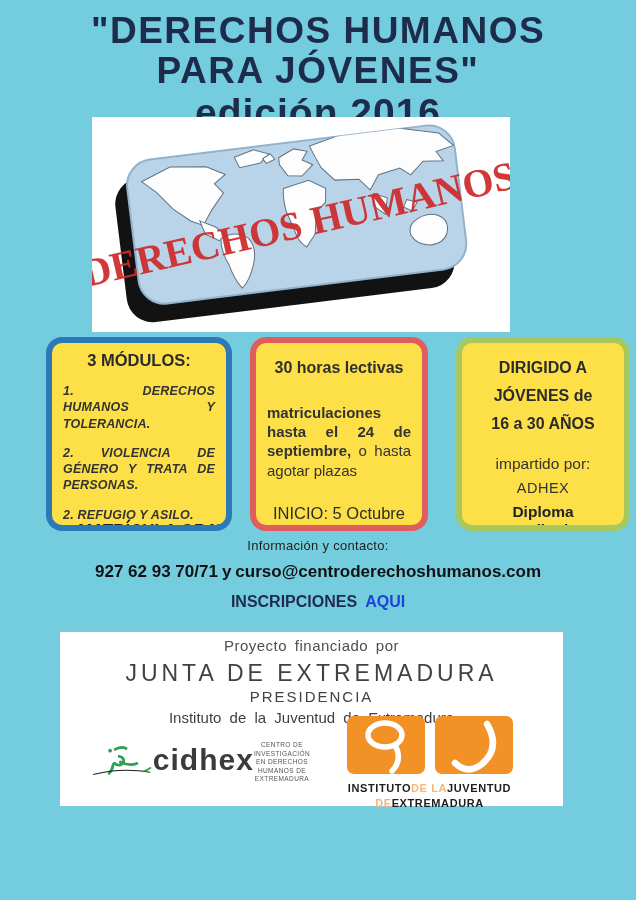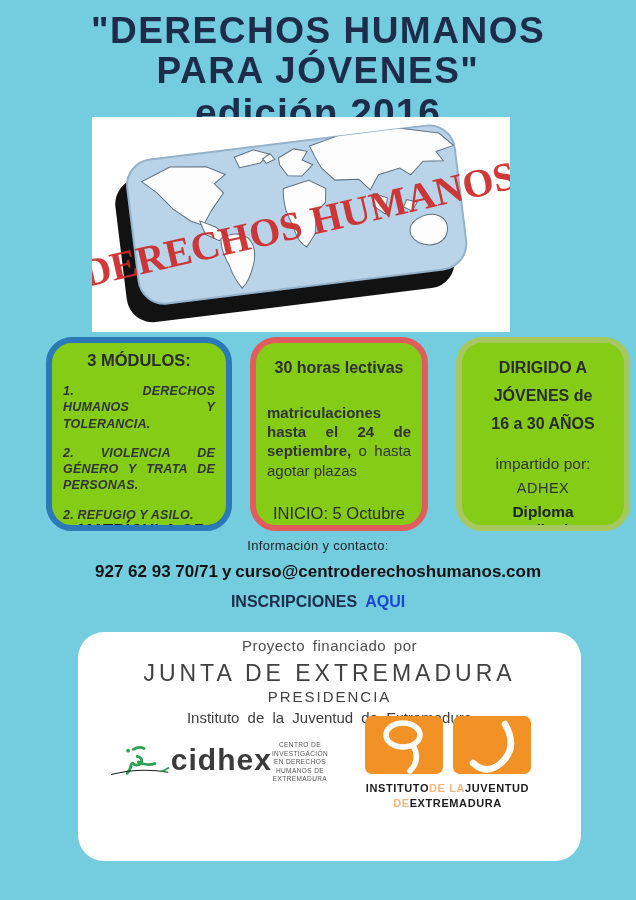--- a/index.html
+++ b/index.html
@@ -13,22 +13,22 @@
   .title-block { position:absolute; top:12px; left:0; width:636px; text-align:center;
     color:#1e2c4c; font-weight:bold; line-height:1.0; }
   .title-line1, .title-line2 { font-size:37px; letter-spacing:1.5px; }
   .title-line2 { margin-top:3px; }
   .title-line3 { font-size:39px; margin-top:4px; letter-spacing:1px; }
   
   .map-panel { position:absolute; left:92px; top:117px; width:418px; height:215px;
     background:#ffffff; }
   .map-panel svg { display:block; }
   
-  .info-box { position:absolute; top:337px; height:194px; background:#84cc16;
-    border-radius:26px; overflow:hidden; }
+  .info-box { position:absolute; top:337px; height:194px; background:#fde047;
+    border-radius:16px; overflow:hidden; }
   .box-modules  { left:46px;  width:186px; border:6px solid #2b79b7; }
   .box-schedule { left:250px; width:178px; border:6px solid #e15d5d; }
   .box-audience { left:456px; width:174px; border:6px solid #a6c85f; }
   .box-inner { width:100%; height:100%; padding:8px 11px; display:flex;
     flex-direction:column; }
   .modules-title { text-align:center; font-weight:bold; font-size:16.5px; color:#2b2b2b; }
   .module-item { font-style:italic; font-weight:600; font-size:12.5px; color:#333;
     text-align:justify; line-height:1.3; margin-top:13px; letter-spacing:.2px; }
   .tuition-footer { margin-top:auto; text-align:center; font-weight:bold;
     font-size:21px; color:#1f1f1f; transform:scaleX(.8) scaleY(1.15);
@@ -48,22 +48,22 @@
   .diploma { margin-top:7px; font-weight:bold; font-size:15.5px; color:#222; }
   
   .contact { position:absolute; top:538px; left:0; width:636px; text-align:center; }
   .contact-heading { font-size:13px; color:#1f1f1f; letter-spacing:.3px; }
   .contact-line { margin-top:9px; font-size:17px; font-weight:bold; color:#111; }
   .contact-sep { font-weight:bold; padding:0 4px; }
   .inscriptions-line { margin-top:11px; font-size:16px; font-weight:bold; }
   .inscriptions-label { color:#1e2c4c; }
   .inscriptions-link { color:#1b44d8; margin-left:8px; text-decoration:none; cursor:pointer; }
   
-  .funding-panel { position:absolute; left:78px; top:632px; width:503px; height:229px;
-    background:#fff; text-align:center; color:#474747;border-radius:26px; }
+  .funding-panel { position:absolute; left:60px; top:632px; width:503px; height:174px;
+    background:#fff; text-align:center; color:#474747; }
   .financed-by { margin-top:5px; font-size:15px; color:#4f4f4f; letter-spacing:.5px; word-spacing:3px; }
   .junta { margin-top:6px; font-size:23px; letter-spacing:4px; color:#414141; }
   .presidencia { margin-top:1px; font-size:15px; letter-spacing:2px; color:#414141; }
   .instituto { margin-top:4px; font-size:15px; color:#3f3f3f; word-spacing:4px; }
   .logo-row { position:absolute; left:0; top:80px; width:503px; display:flex;
     justify-content:space-between; align-items:flex-start; padding:0 26px 0 30px; }
   .cidhex-logo { width:220px; display:flex; flex-direction:row; align-items:center; }
   .cidhex-name { font-size:30px; font-weight:bold; color:#3b3b3b; line-height:.85;
     letter-spacing:1px; margin-top:-2px; }
   .cidhex-caption { font-size:6.5px; color:#555; letter-spacing:.4px; line-height:1.3;

